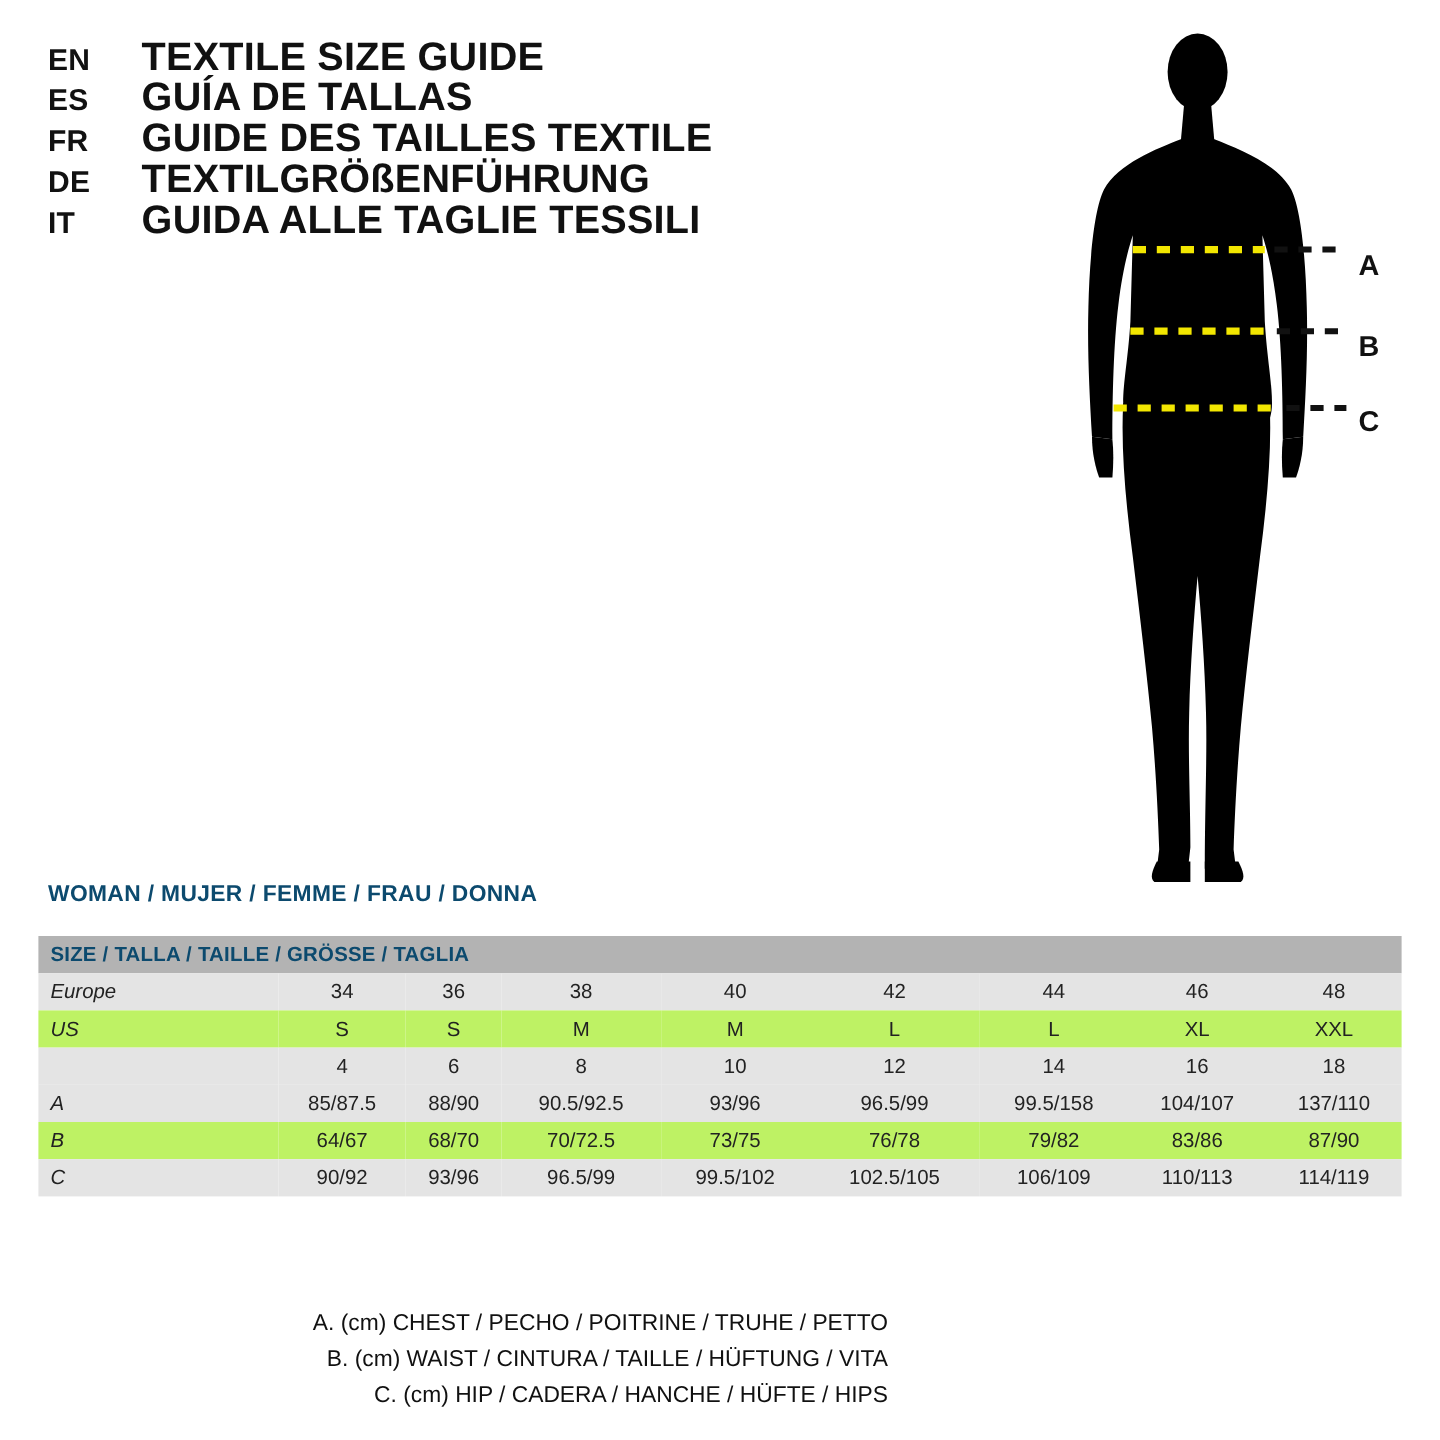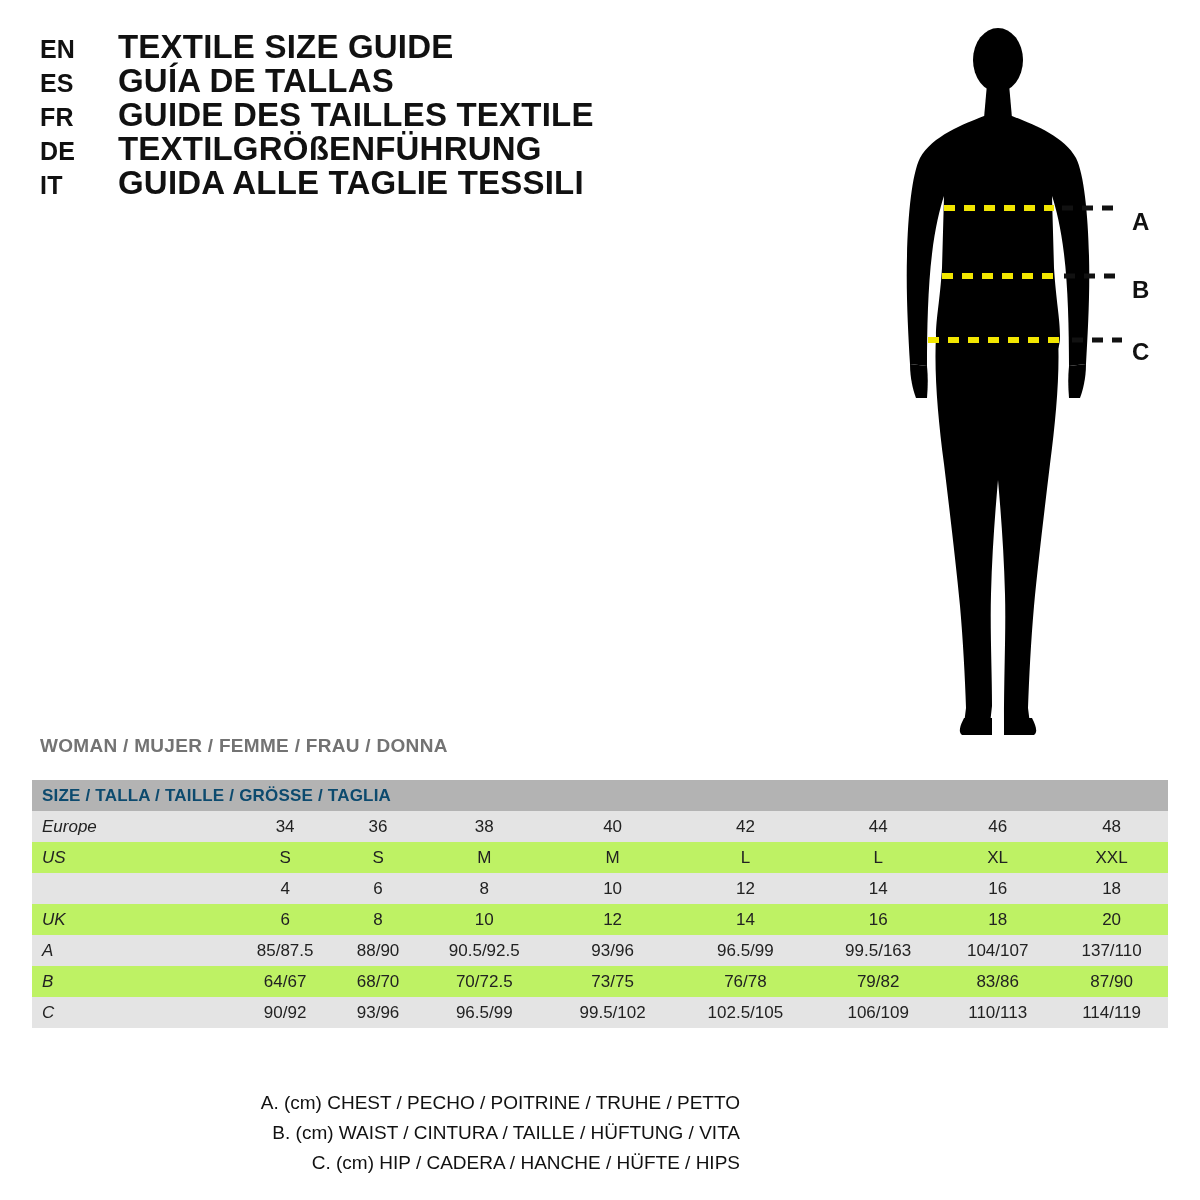--- a/index.html
+++ b/index.html
@@ -70,21 +70,21 @@
   #marker-c { left: 252px; top: 320px; }
 
   
   .section-title {
     position: absolute;
     left: 40px;
     top: 735px;
     font-size: 19px;
     font-weight: bold;
     letter-spacing: 0.3px;
-    color: #737373;
+    color: #0c4a6e;
   }
 
   table.size-table {
     position: absolute;
     left: 32px;
     top: 780px;
     width: 1136px;
     border-collapse: collapse;
     font-size: 17px;
     color: #222222;
@@ -261,39 +261,28 @@
         <td class="label-cell"></td>
         <td>4</td>
         <td>6</td>
         <td>8</td>
         <td>10</td>
         <td>12</td>
         <td>14</td>
         <td>16</td>
         <td>18</td>
       </tr>
-      <tr class="band-light">
-        <td class="label-cell">UK</td>
-        <td>6</td>
-        <td>8</td>
-        <td>10</td>
-        <td>12</td>
-        <td>14</td>
-        <td>16</td>
-        <td>18</td>
-        <td>20</td>
-      </tr>
       <tr class="band-dark">
         <td class="label-cell">A</td>
         <td>85/87.5</td>
         <td>88/90</td>
         <td>90.5/92.5</td>
         <td>93/96</td>
         <td>96.5/99</td>
-        <td>99.5/163</td>
+        <td>99.5/158</td>
         <td>104/107</td>
         <td>137/110</td>
       </tr>
       <tr class="band-light">
         <td class="label-cell">B</td>
         <td>64/67</td>
         <td>68/70</td>
         <td>70/72.5</td>
         <td>73/75</td>
         <td>76/78</td>

